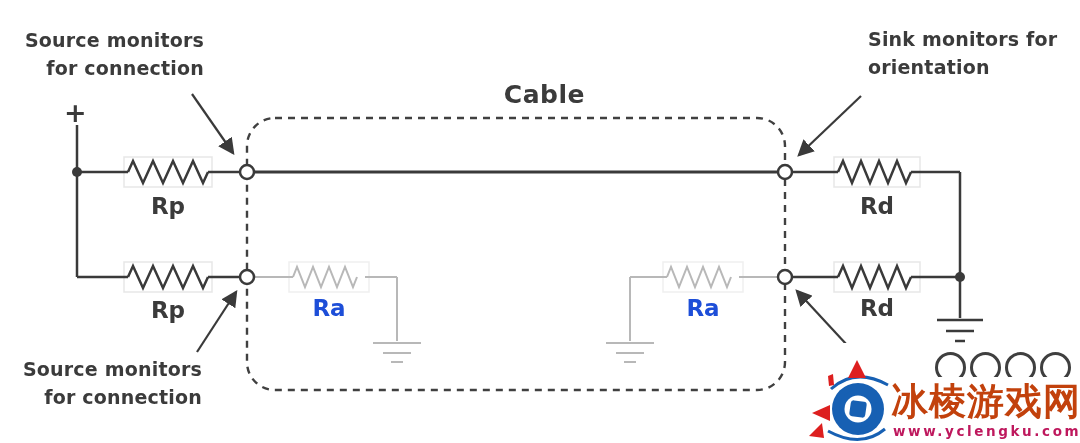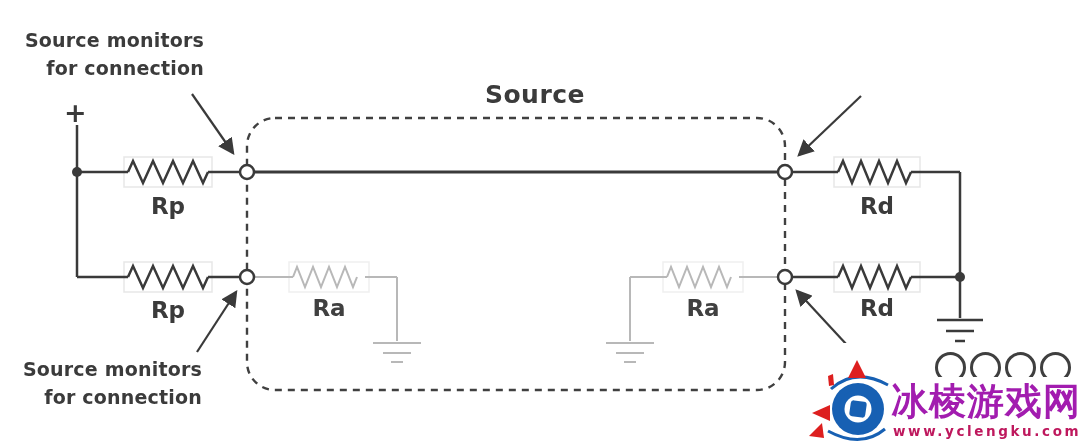--- a/index.html
+++ b/index.html
@@ -6,30 +6,30 @@
   #stage{
     position:relative;width:1080px;height:443px;background:#ffffff;overflow:hidden;
     font-family:"DejaVu Sans","Liberation Sans",sans-serif;
   }
   #stage svg.layer{position:absolute;left:0;top:0;}
   .lbl{position:absolute;color:#3b3b3b;font-weight:600;line-height:1.45;}
   .lbl.center{text-align:right;}
   .ann{font-size:19px;letter-spacing:0.2px;}
   .big{font-size:25px;font-weight:700;letter-spacing:0.5px;}
   .ref{font-size:23px;font-weight:700;text-align:center;}
-  .ref.gray{color:#404040;text-align:center;}
+  .ref.gray{color:#1d4ed8;text-align:center;}
   .plus{font-size:27px;font-weight:700;color:#3a3a3a;}
   
   #wm{position:absolute;left:805px;top:343px;width:275px;height:100px;background:#ffffff;}
   #wm .badges{position:absolute;left:130px;top:9px;width:145px;height:25px;overflow:hidden;
     display:flex;gap:4px;}
   #wm .badges .c{width:31px;height:31px;border:3px solid #3f3f3f;border-radius:50%;
     box-sizing:border-box;flex:0 0 auto;color:#7a7a7a;font-size:15px;font-weight:700;
     display:flex;align-items:center;justify-content:center;}
-  #wm .site{position:absolute;left:86px;top:34px;font-size:37px;font-weight:700;color:#a21caf;
+  #wm .site{position:absolute;left:86px;top:34px;font-size:37px;font-weight:700;color:#c2410c;
     letter-spacing:1px;white-space:nowrap;}
   #wm .url{position:absolute;left:88px;top:80px;font-size:13.5px;font-weight:700;color:#be185d;
     letter-spacing:2.6px;white-space:nowrap;}
 </style>
 </head>
 <body>
 
 <div id="stage">
 
   <svg class="layer" width="1080" height="443" viewBox="0 0 1080 443">
@@ -106,27 +106,31 @@
     </g>
   </svg>
 
   <div class="lbl plus" style="left:64px;top:93px;">+</div>
 
   <div class="lbl ann center" style="left:22px;top:27px;width:182px;">
     <div>Source monitors</div>
     <div>for connection</div>
   </div>
 
+  <div class="lbl ann" style="left:868px;top:26px;width:200px;">
+    <div>Sink monitors for</div>
+    <div>orientation</div>
+  </div>
 
   <div class="lbl ann center" style="left:20px;top:356px;width:182px;">
     <div>Source monitors</div>
     <div>for connection</div>
   </div>
 
-  <div class="lbl big center" style="left:455px;top:77px;width:130px;">Source</div>
+  <div class="lbl big center" style="left:455px;top:77px;width:130px;">Cable</div>
 
 
   <div class="lbl ref" style="left:128px;top:190px;width:80px;">Rp</div>
   <div class="lbl ref" style="left:128px;top:294px;width:80px;">Rp</div>
   <div class="lbl ref" style="left:836px;top:190px;width:82px;">Rd</div>
   <div class="lbl ref" style="left:836px;top:292px;width:82px;">Rd</div>
   <div class="lbl ref gray" style="left:293px;top:292px;width:72px;">Ra</div>
   <div class="lbl ref gray" style="left:667px;top:292px;width:72px;">Ra</div>
 
   <div id="wm">

